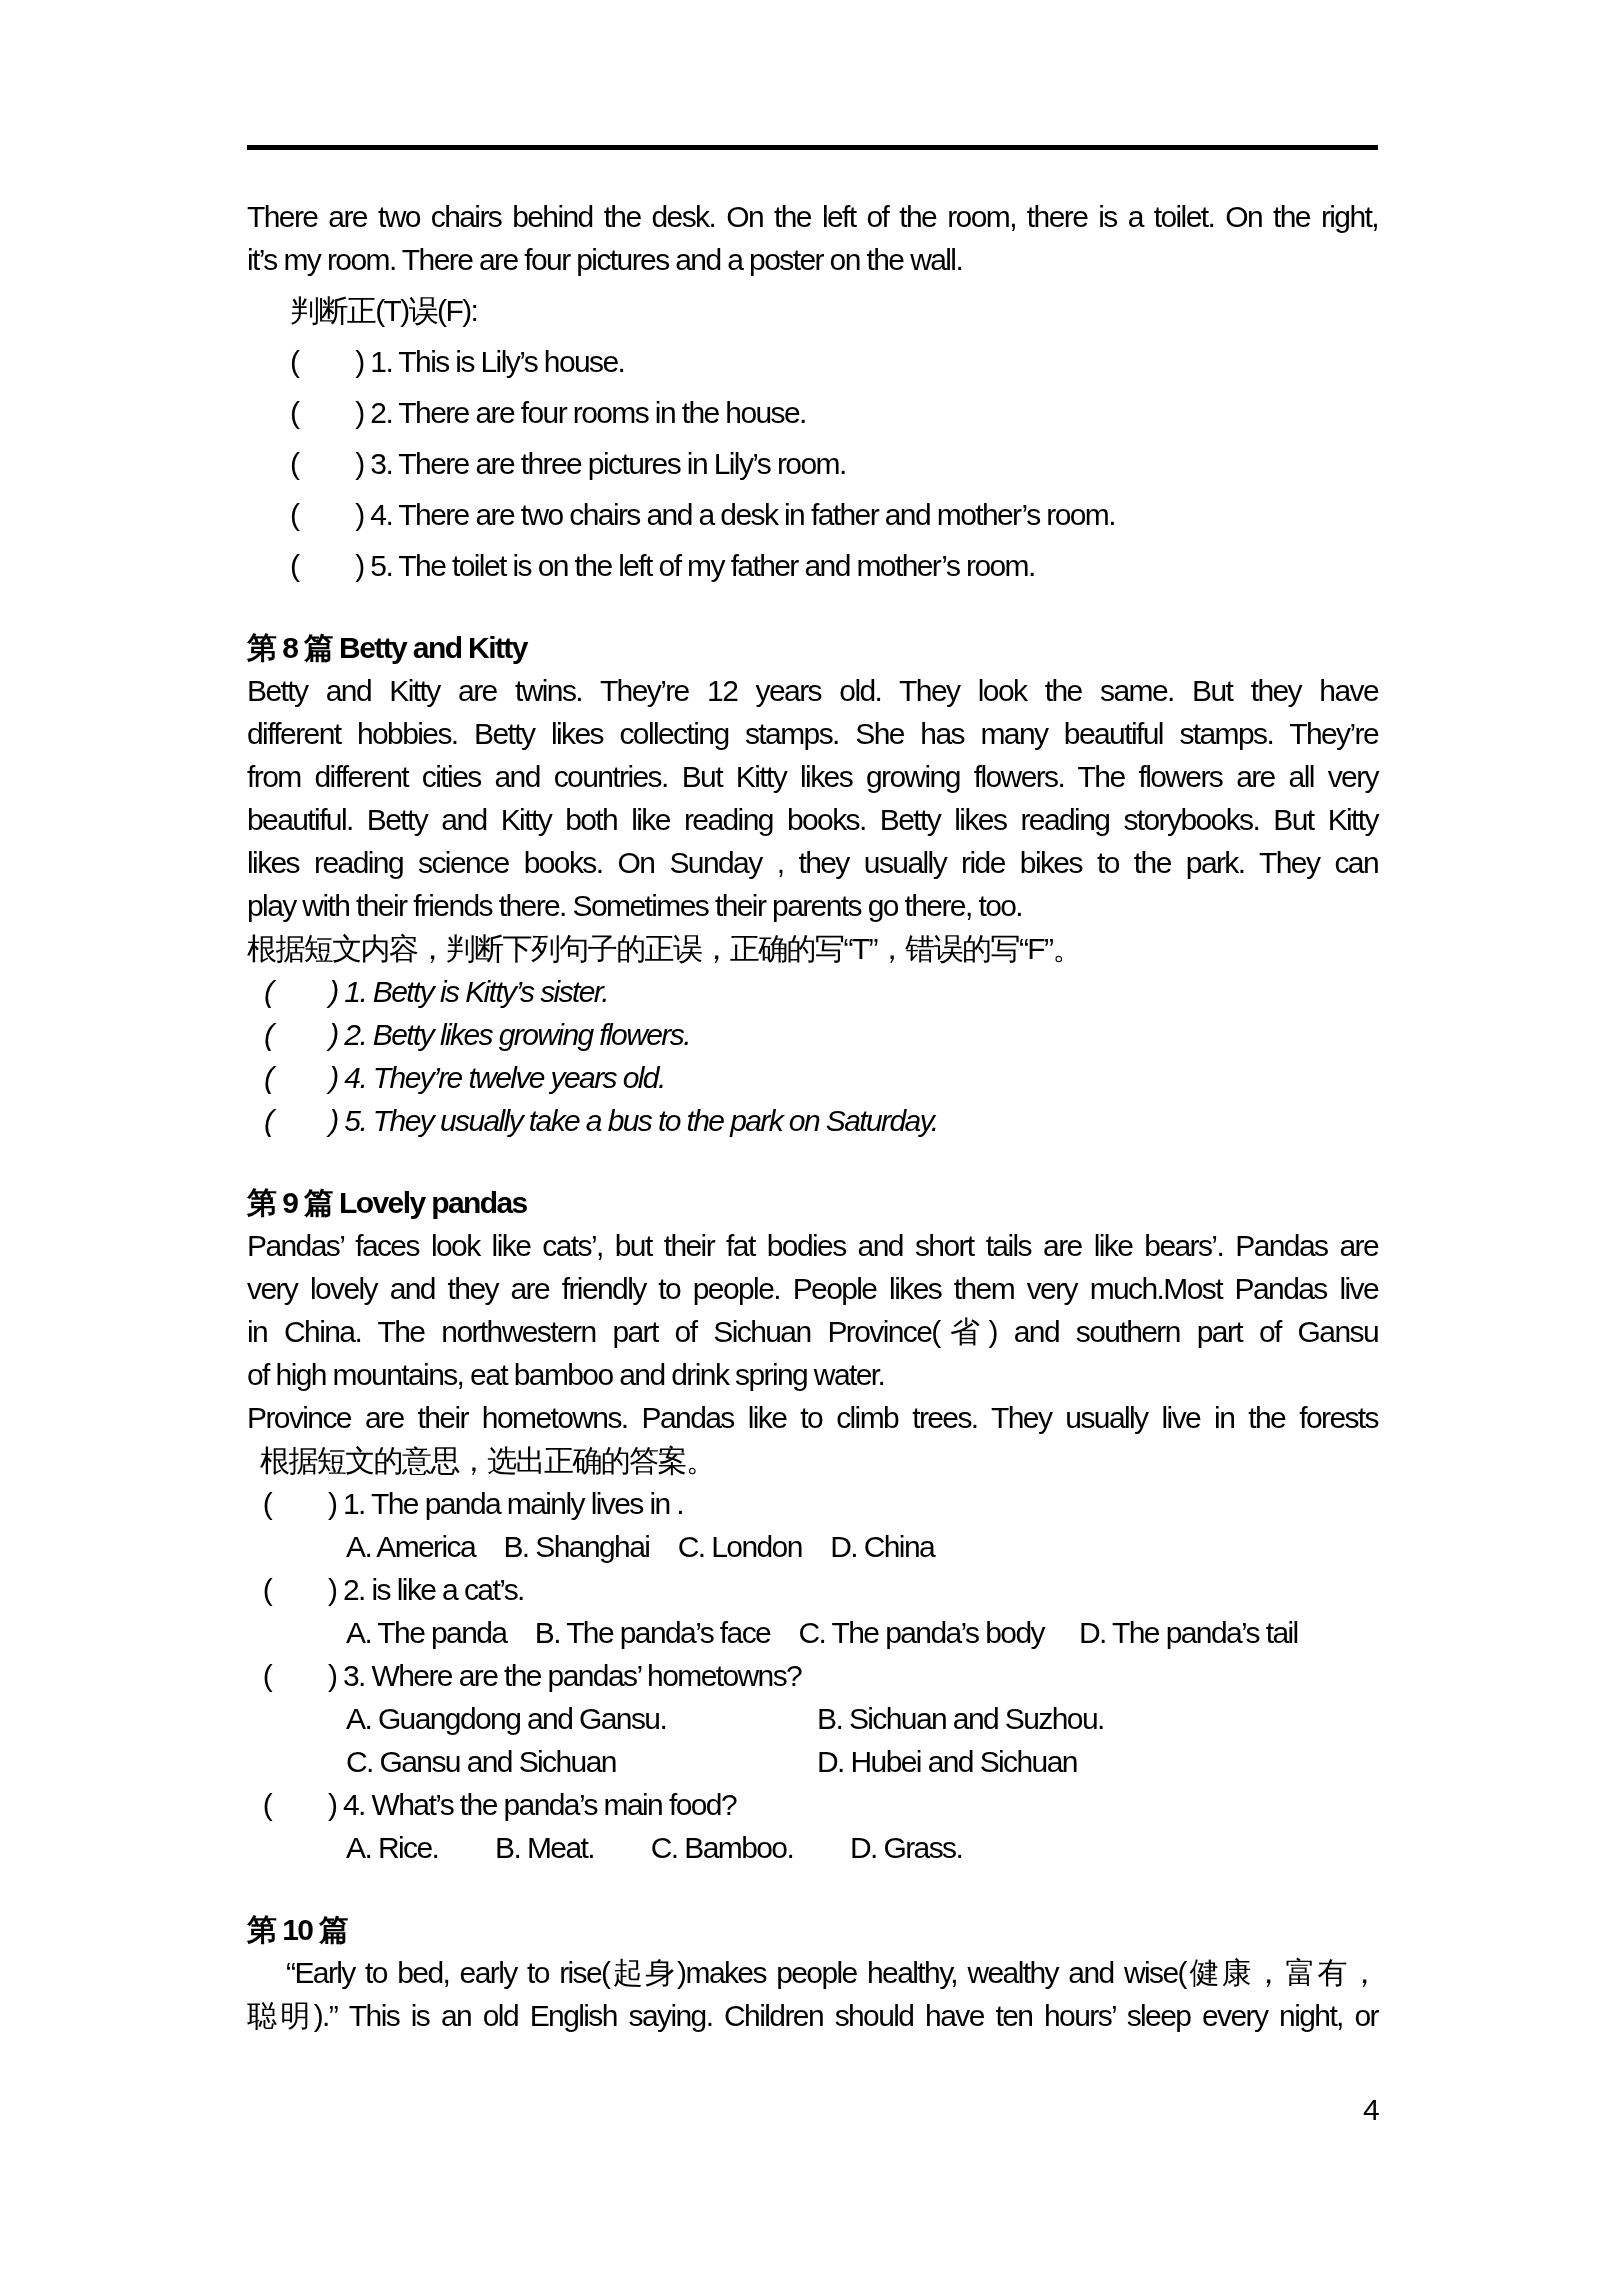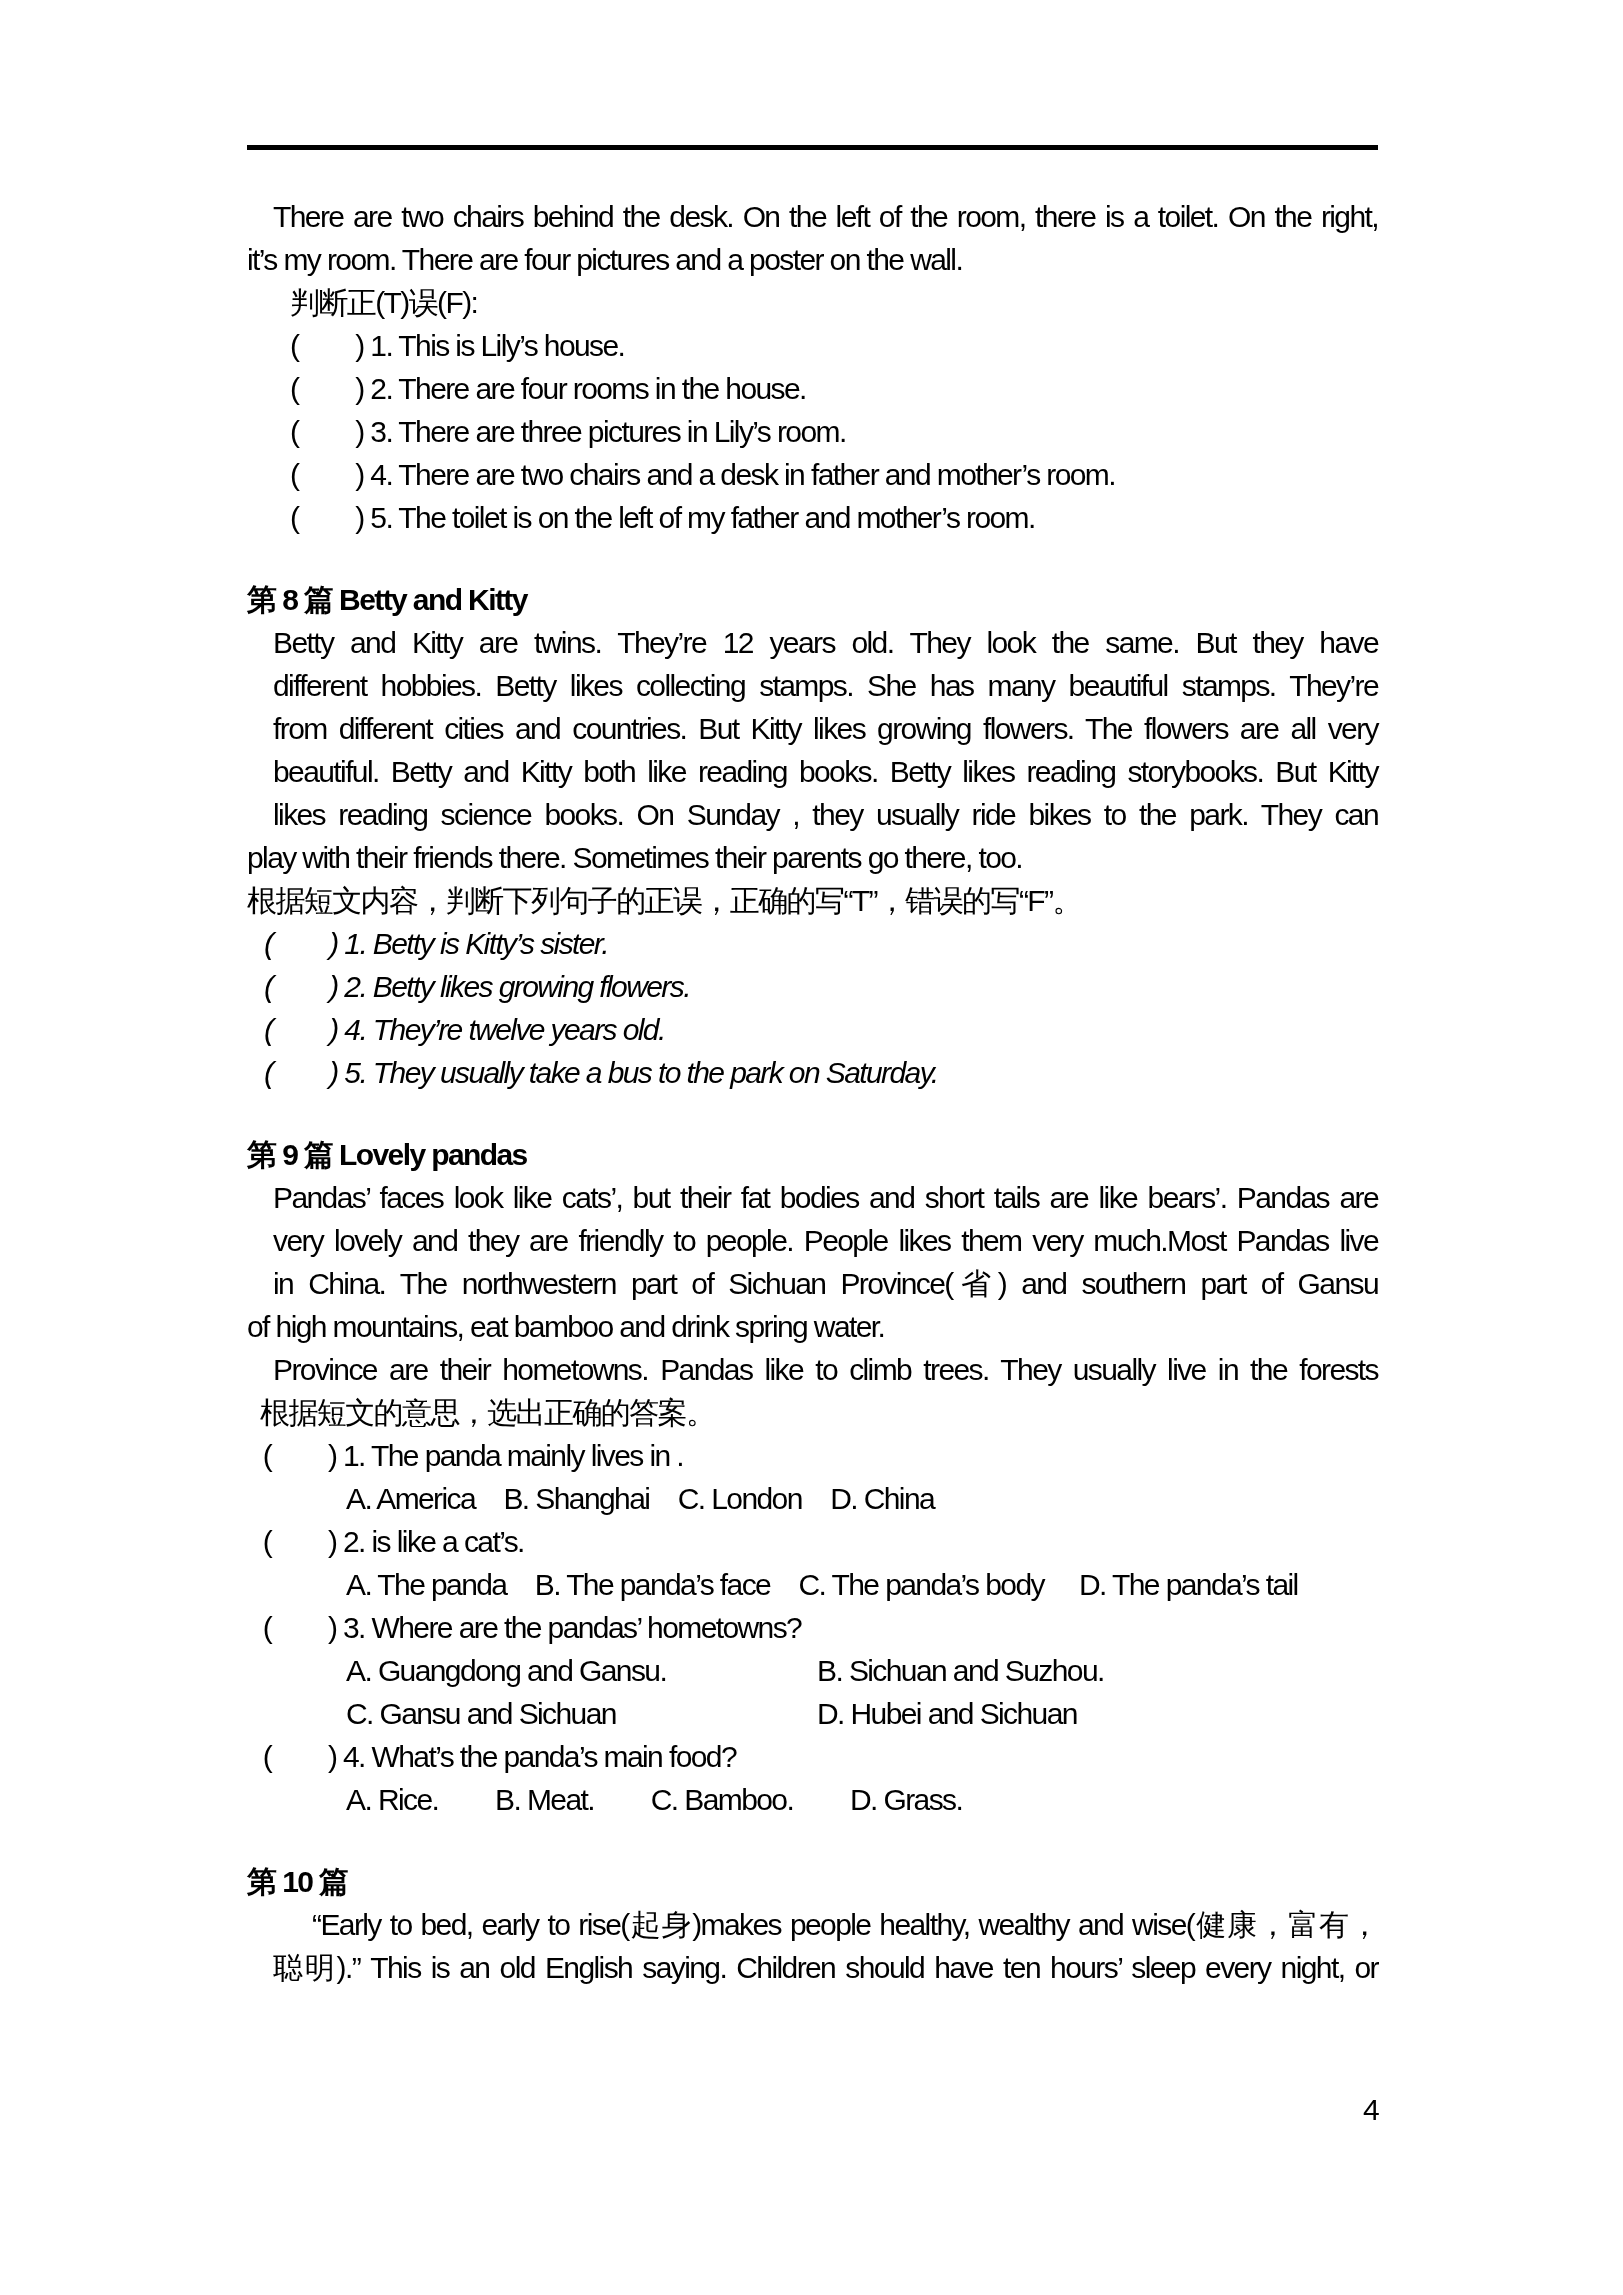--- a/index.html
+++ b/index.html
@@ -30,25 +30,24 @@
   }
   .line {
     line-height: 43px;
     height: 43px;
     white-space: nowrap;
   }
   .line.j {
     white-space: normal;
     text-align: justify;
     text-align-last: justify;
-    margin-left: 26px;
     -moz-text-align-last: justify;
   }
   .bold { font-weight: bold; }
-  .ind65 { padding-left: 43px; }
+  .ind65 { padding-left: 43px; margin-top: 8px; }
   .ind26 { padding-left: 17px; font-style: italic; }
   .ind24 { padding-left: 15.7px; }
   .ind20 { padding-left: 13px; font-family: Liberation Serif, serif; }
   .ind60 { padding-left: 39px; }
   .opt  { padding-left: 99px; }
   .col1 { display: inline-block; width: 471px; }
   .sp { height: 39px; }
   .pageno {
     position: absolute;
     top: 2088px;

